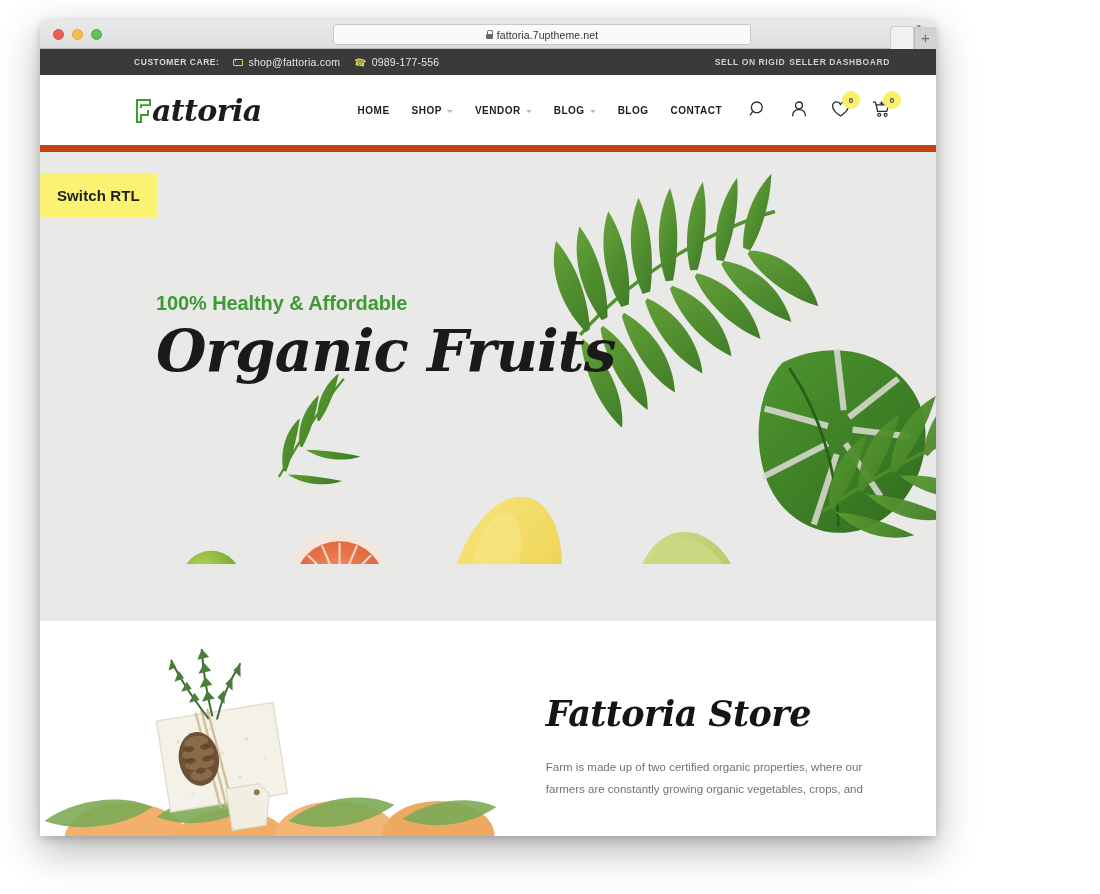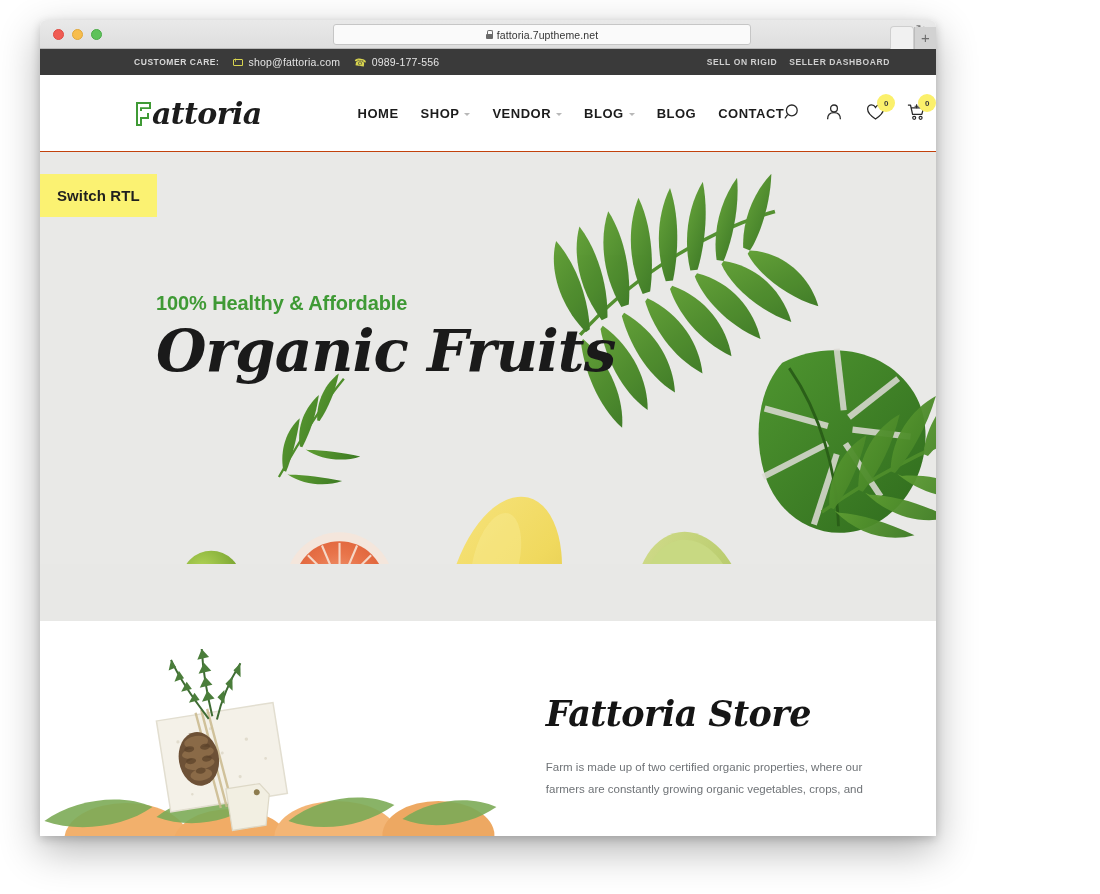--- a/index.html
+++ b/index.html
@@ -111,51 +111,51 @@
     border-radius:1px;
   }
   .ico-mail::after{
     content:"";position:absolute;left:0px;top:0px;width:8px;height:4px;
     border-left:1px solid #d8d44f;border-right:1px solid #d8d44f;
     transform:skewY(28deg) scale(.8);
   }
   .ico-phone{
     font-size:10px; color:#d8d44f; transform:rotate(8deg);
   }
-  #topbar-right{ margin-left:auto; display:flex; gap:12px; }
+  #topbar-right{ margin-left:auto; display:flex; gap:4px; }
   .tb-link{
     font-size:8.5px;color:#cfcfcf;letter-spacing:.6px;font-weight:700;
   }
 
   
   #header{
     height:77px;
     background:#ffffff;
     display:flex; align-items:center;
     padding:0 46px 0 94px;
-    border-bottom:1px solid #c2410c;
+    border-bottom:7px solid #c2410c;
   }
   
   #logo{ display:flex; align-items:center; }
   #logo-mark{
     width:20px;height:27px; position:relative; margin-right:1px;
   }
   #logo-mark svg{ display:block; }
   #logo-text{
     font-family:"DejaVu Serif", serif;
     font-style:italic; font-weight:700;
     font-size:30px; color:#1c1c1c; letter-spacing:-.6px;
     margin-left:-3px;
   }
 
   
   #nav{ display:flex; align-items:center; gap:22px; margin-left:96px; }
   .nav-item{ display:flex; align-items:center; gap:5px; }
   .nav-label{
-    font-size:13px; font-weight:700; color:#1c1c1c; letter-spacing:.5px;
+    font-size:10px; font-weight:700; color:#1c1c1c; letter-spacing:.5px;
   }
   .nav-caret{
     width:0;height:0;
     border-left:3.5px solid transparent;
     border-right:3.5px solid transparent;
     border-top:3.5px solid #b8b8b8;
     margin-top:2px;
   }
 
   

